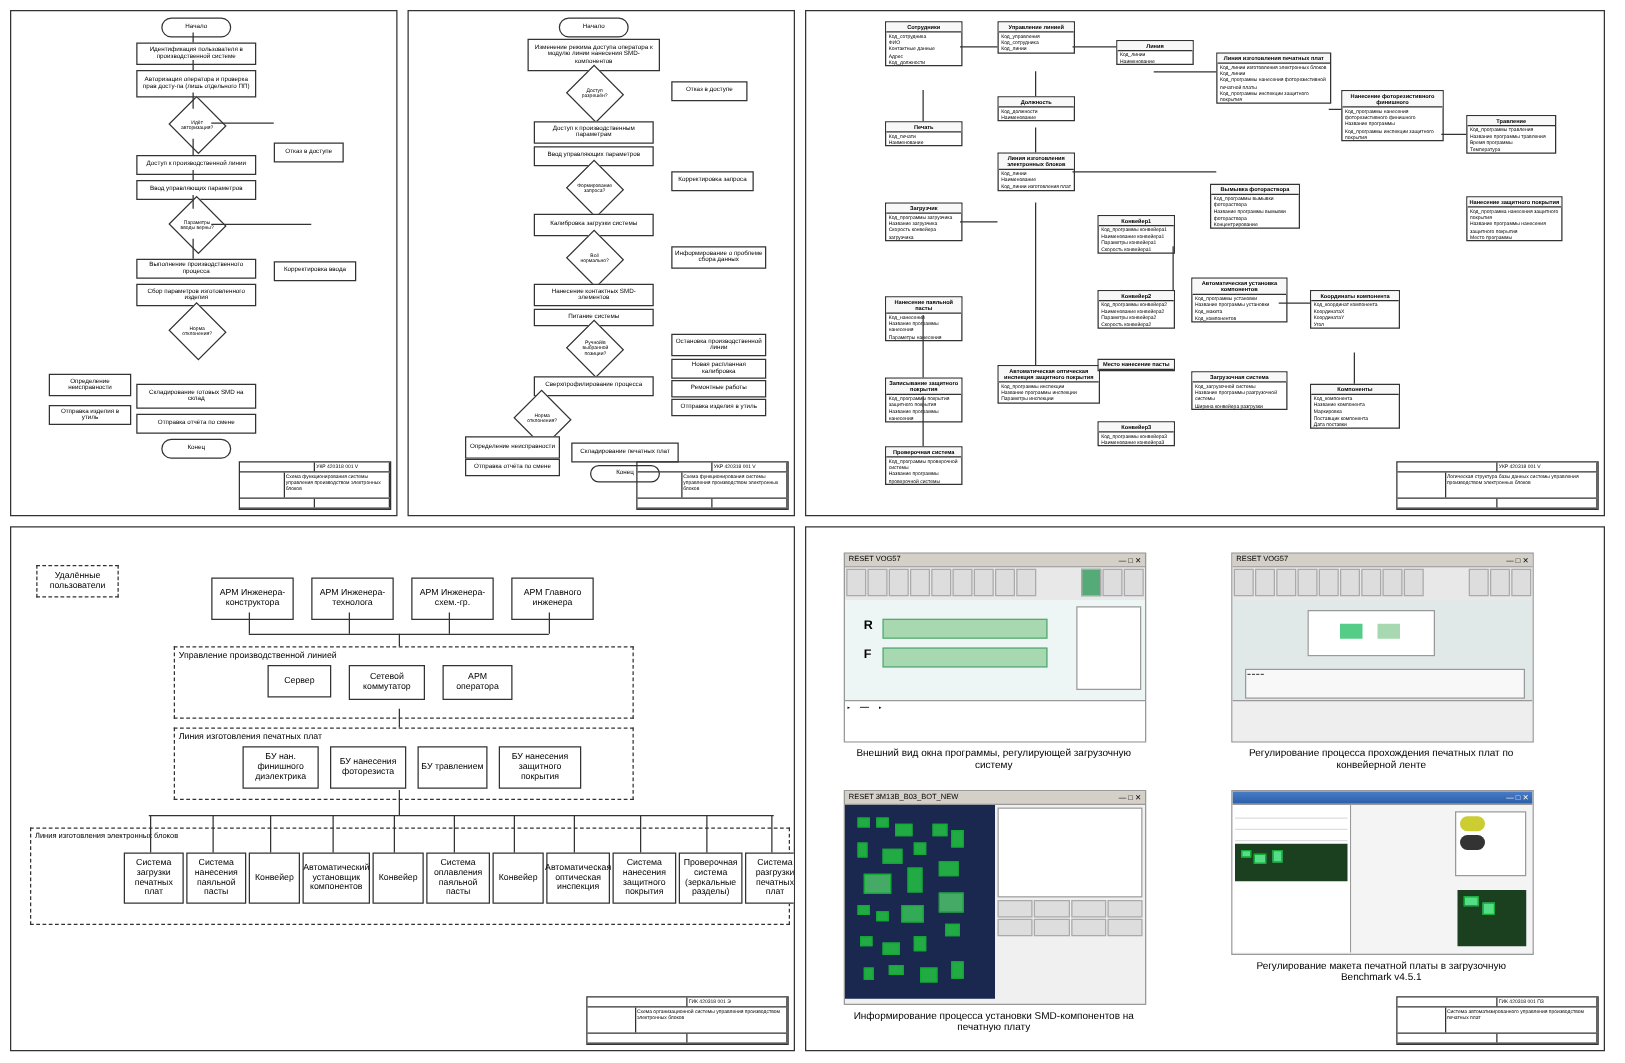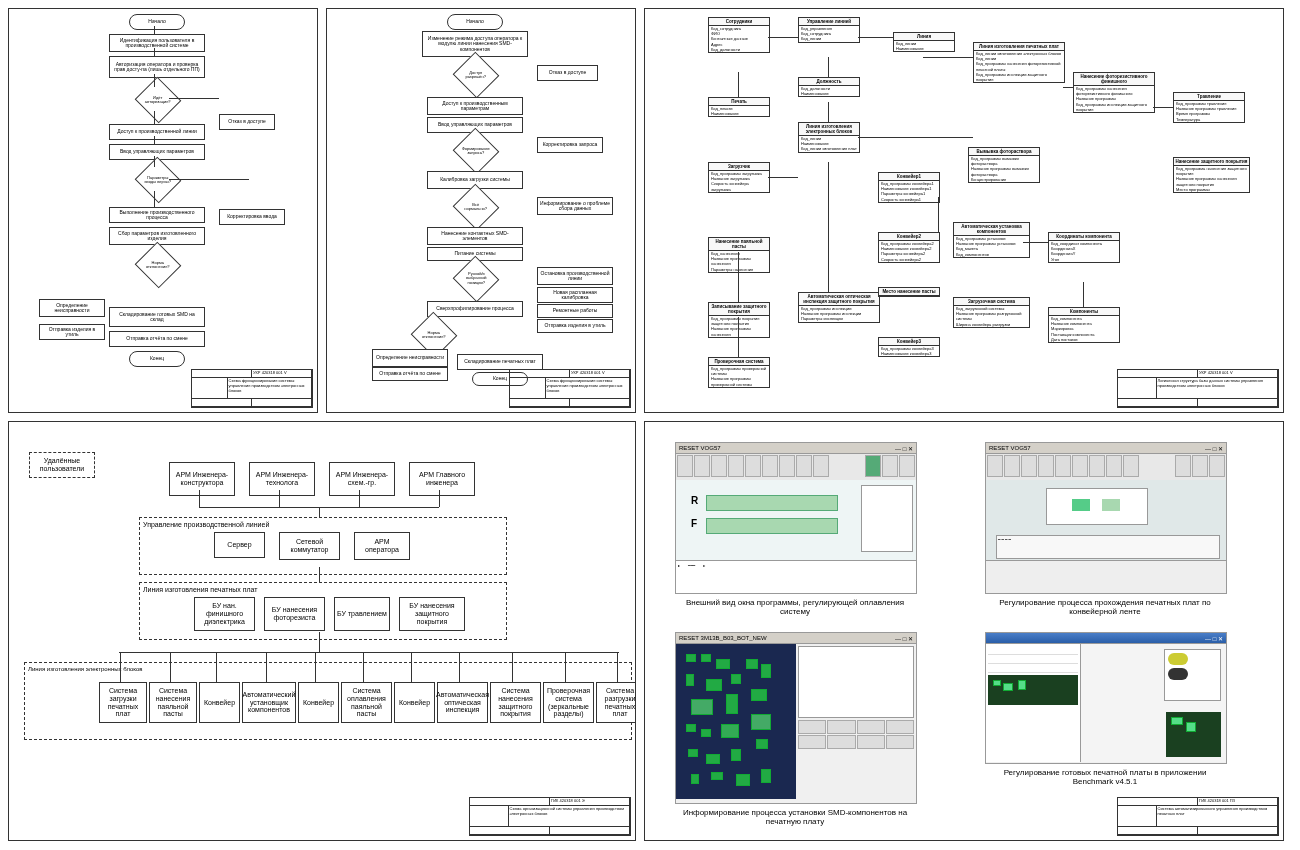--- a/index.html
+++ b/index.html
@@ -420,21 +420,21 @@
         <div style="position:absolute;left:185px;top:5px;width:50px;height:65px;background:#fff;border:0.5px solid #999"></div>
       </div>
       <div style="height:35px;background:#fff;border-top:1px solid #999;font-size:4px;padding:2px">
         <div style="display:flex;gap:8px">
               <span>▸</span>
               <span>━━━</span>
               <span>▸</span>
             </div>
       </div>
     </div>
-    <div class="scr-cap">Внешний вид окна программы, регулирующей оплавления систему</div>
+    <div class="scr-cap">Внешний вид окна программы, регулирующей загрузочную систему</div>
   </div>
 
   <div class="scr" style="left:340px;top:20px">
     <div class="scr-win">
       <div class="scr-t">
             <span>RESET VOG57</span>
             <span style="margin-left:auto">— □ ✕</span>
           </div>
       <div class="scr-tb">
             <div class="scr-btn"></div>
@@ -534,21 +534,21 @@
             <div style="width:20px;height:12px;background:#cc3;margin:3px;border-radius:6px"></div>
             <div style="width:20px;height:12px;background:#333;margin:3px;border-radius:6px"></div>
           </div>
           <div style="position:absolute;right:5px;bottom:5px;width:55px;height:45px;background:#1a4020">
             <div class="chip" style="left:5px;top:5px;width:10px;height:6px;background:#5d8"></div>
                 <div class="chip" style="left:20px;top:10px;width:8px;height:8px;background:#5d8"></div>
           </div>
         </div>
       </div>
     </div>
-    <div class="scr-cap">Регулирование готовых печатной платы в приложении Benchmark v4.5.1</div>
+    <div class="scr-cap">Регулирование макета печатной платы в загрузочную Benchmark v4.5.1</div>
   </div>
 
   <div class="tb" style="width:160px">
     <div class="tb-row">
           <div class="tb-cell"></div>
           <div class="tb-cell">ГИК 420318 001 ПЗ</div>
         </div>
     <div class="tb-row tb-big">
           <div class="tb-cell" style="flex:0.3"></div>
           <div class="tb-cell">Система автоматизированного управления производством печатных плат</div>

